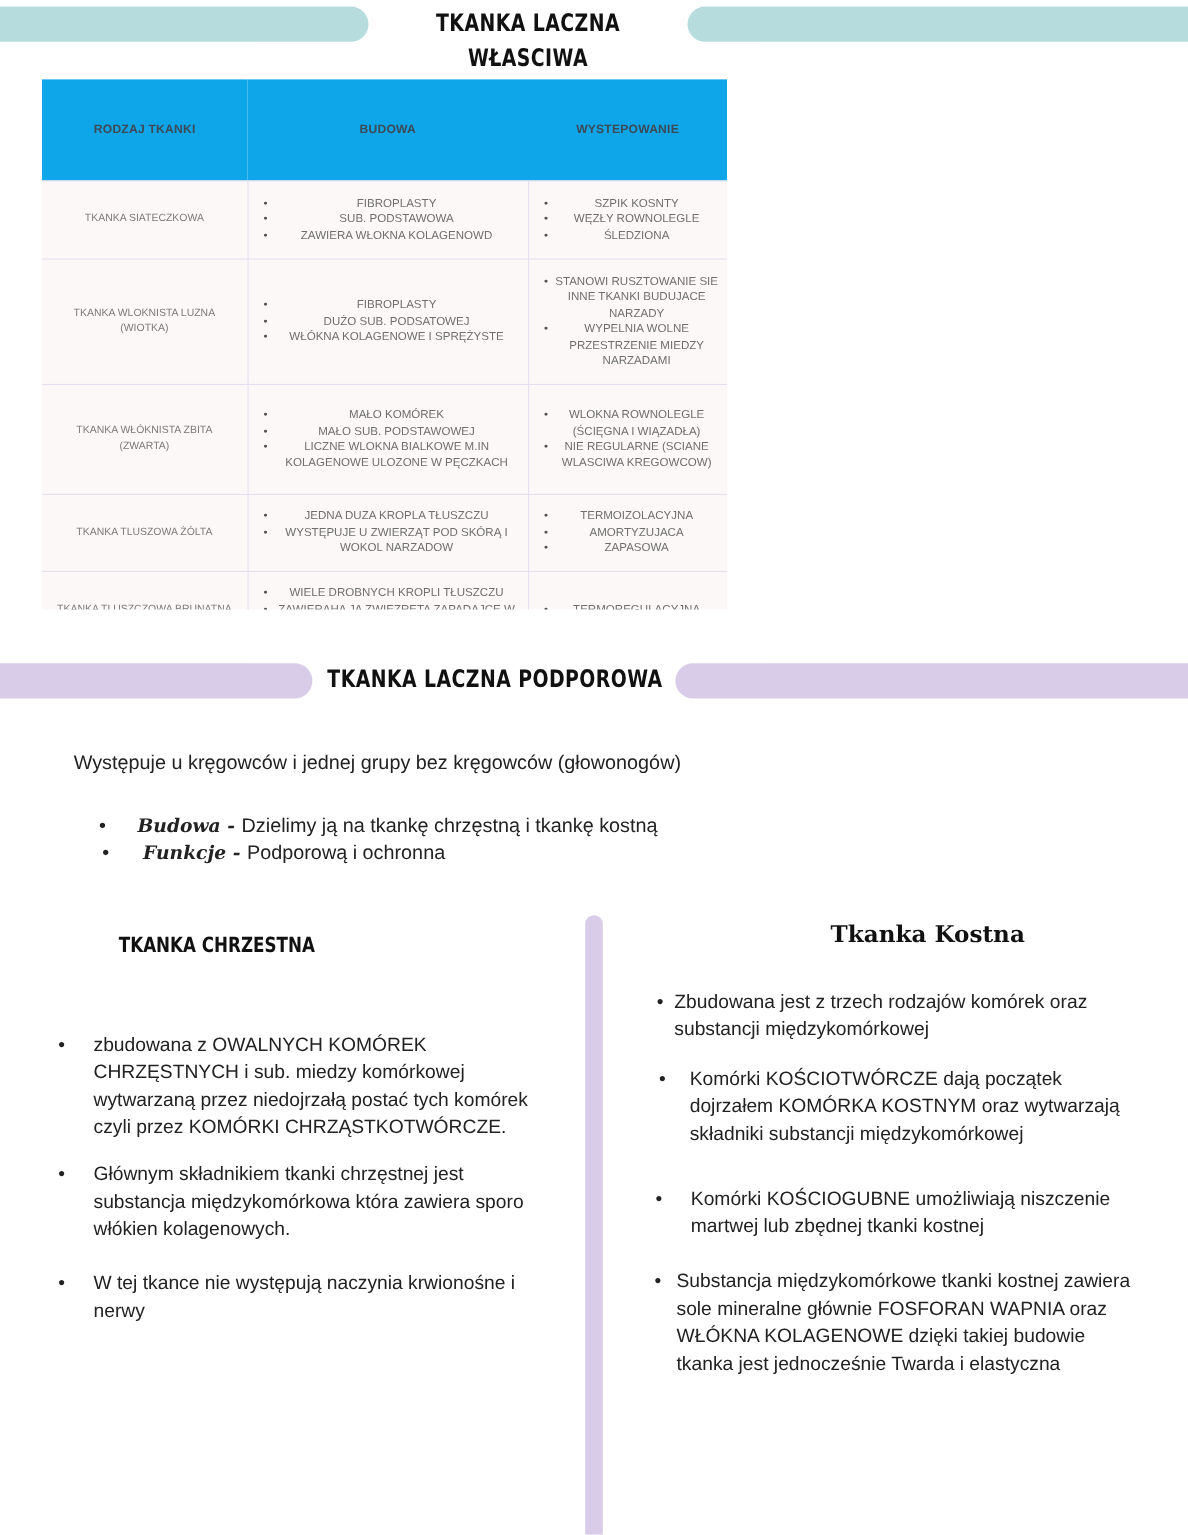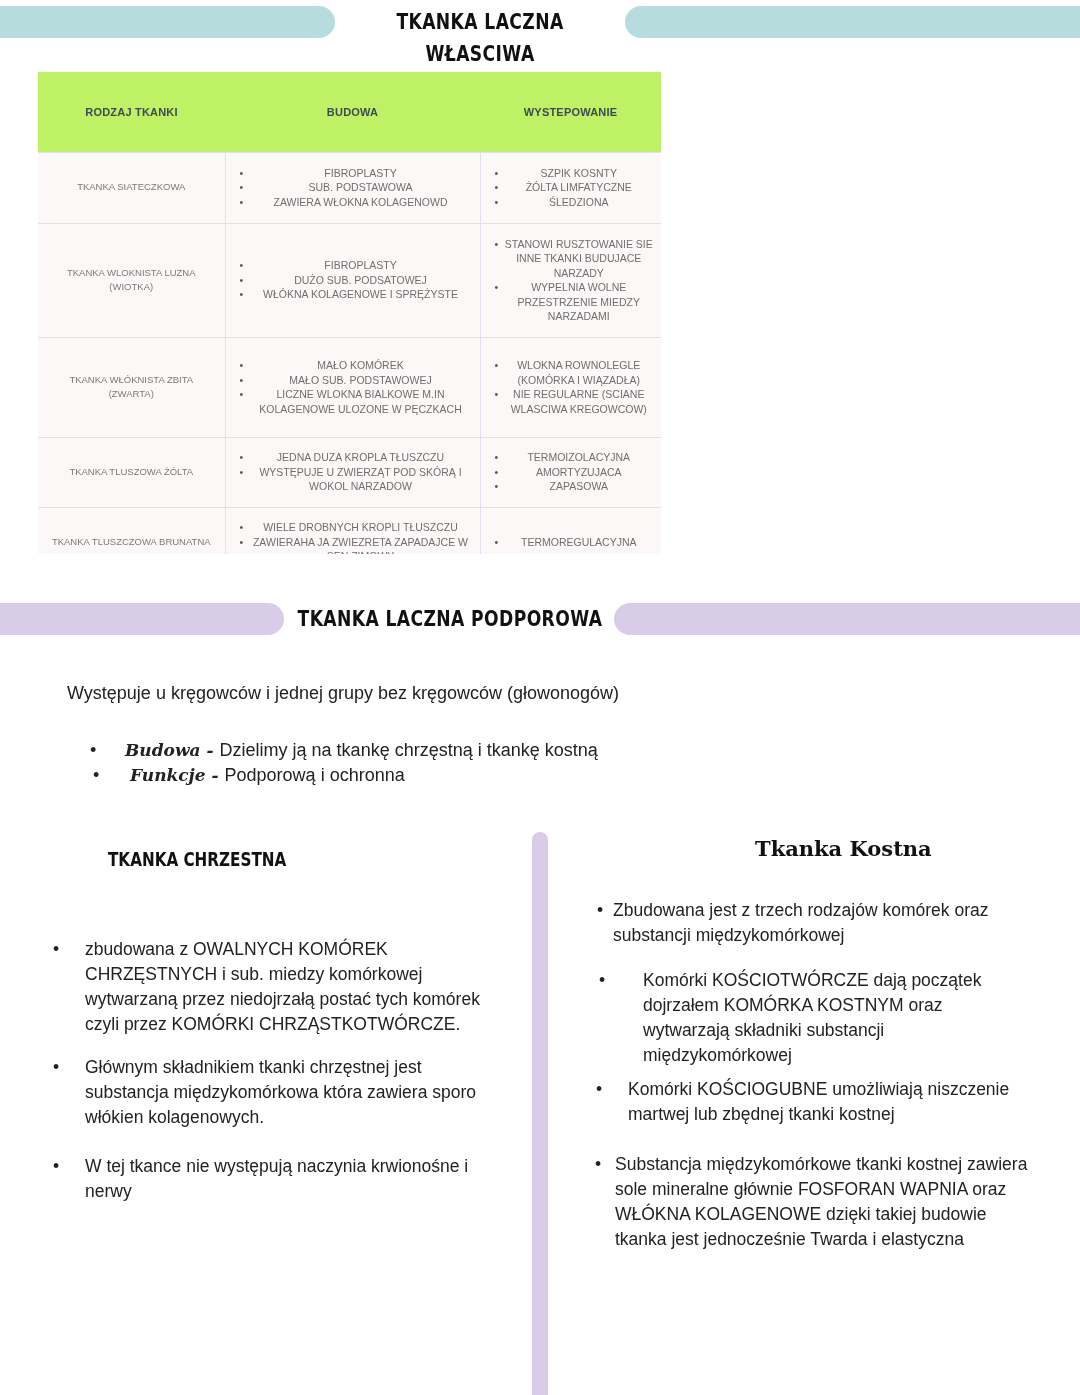--- a/index.html
+++ b/index.html
@@ -23,21 +23,21 @@
 
     #banner2 { top: 603px; }
     #banner2 .bar { background: #d8cce8; }
     #banner2 .bar-left { width: 284px; }
     #banner2 .bar-right { left: 614px; }
     #banner2 .title { left: 250px; width: 400px; }
 
     
     .table-wrap { position: absolute; left: 38px; top: 72px; width: 623px; height: 482px; overflow: hidden; background: #fdf8f8; }
     table { border-collapse: collapse; width: 623px; table-layout: fixed; }
-    th { background: #bef264; color: #3d4a55; font-size: 11px; font-weight: bold; height: 80px; text-align: center; letter-spacing: 0.2px; }
+    th { background: #0ea5e9; color: #3d4a55; font-size: 11px; font-weight: bold; height: 92px; text-align: center; letter-spacing: 0.2px; }
     td { border: 1px solid #e4dff0; font-size: 10.5px; color: #6e6e6e; text-align: center; vertical-align: middle; line-height: 14.5px; padding: 0 8px; margin-left: 37px; }
     tr td:first-child { border-left: none; }
     tr td:last-child { border-right: none; }
     td.kind { font-size: 9.5px; color: #7a7a7a; }
     ul.cell-list { list-style: none; text-align: center; }
     ul.cell-list li { position: relative; padding-left: 16px; }
     ul.cell-list li::before { content: "•"; position: absolute; left: 6px; top: 0; color: #555; }
     .col1 { width: 187px; } .col2 { width: 255px; } .col3 { width: 181px; }
 
     
@@ -88,21 +88,21 @@
         <td>
             <ul class="cell-list">
           <li>FIBROPLASTY</li>
           <li>SUB. PODSTAWOWA</li>
           <li>ZAWIERA WŁOKNA KOLAGENOWD</li>
         </ul>
           </td>
         <td>
             <ul class="cell-list">
           <li>SZPIK KOSNTY</li>
-          <li>ŻÓLTA LIMFATYCZNE</li>
+          <li>WĘZŁY ROWNOLEGLE</li>
           <li>ŚLEDZIONA</li>
         </ul>
           </td>
       </tr>
       <tr style="height:114px">
         <td class="kind">TKANKA WLOKNISTA LUZNA (WIOTKA)</td>
         <td>
             <ul class="cell-list">
           <li>FIBROPLASTY</li>
           <li>DUŻO SUB. PODSATOWEJ</li>
@@ -120,21 +120,21 @@
         <td class="kind">TKANKA WŁÓKNISTA ZBITA (ZWARTA)</td>
         <td>
             <ul class="cell-list">
           <li>MAŁO KOMÓREK</li>
           <li>MAŁO SUB. PODSTAWOWEJ</li>
           <li>LICZNE WLOKNA BIALKOWE M.IN KOLAGENOWE ULOZONE W PĘCZKACH</li>
         </ul>
           </td>
         <td>
             <ul class="cell-list">
-          <li>WLOKNA ROWNOLEGLE (KOMÓRKA I WIĄZADŁA)</li>
+          <li>WLOKNA ROWNOLEGLE (ŚCIĘGNA I WIĄZADŁA)</li>
           <li>NIE REGULARNE (SCIANE WLASCIWA KREGOWCOW)</li>
         </ul>
           </td>
       </tr>
       <tr style="height:70px">
         <td class="kind">TKANKA TLUSZOWA ŻÓLTA</td>
         <td>
             <ul class="cell-list">
           <li>JEDNA DUZA KROPLA TŁUSZCZU</li>
           <li>WYSTĘPUJE U ZWIERZĄT POD SKÓRĄ I WOKOL NARZADOW</li>
@@ -201,21 +201,21 @@
 </div>
 
 <div class="col-title-right">Tkanka Kostna</div>
 
 <div class="bullet" style="left:597px; top:898px; width:430px;">
   <span class="dot">•</span>
   <span class="txt" style="margin-left:16px">Zbudowana jest z trzech rodzajów komórek oraz substancji międzykomórkowej</span>
 </div>
 <div class="bullet" style="left:599px; top:968px; width:420px;">
   <span class="dot">•</span>
-  <span class="txt" style="margin-left:44px">Komórki KOŚCIOTWÓRCZE dają początek dojrzałem KOMÓRKA KOSTNYM oraz wytwarzają składniki substancji międzykomórkowej</span>
+  <span class="txt" style="margin-left:28px">Komórki KOŚCIOTWÓRCZE dają początek dojrzałem KOMÓRKA KOSTNYM oraz wytwarzają składniki substancji międzykomórkowej</span>
 </div>
 <div class="bullet" style="left:596px; top:1077px; width:440px;">
   <span class="dot">•</span>
   <span class="txt" style="margin-left:32px">Komórki KOŚCIOGUBNE umożliwiają niszczenie martwej lub zbędnej tkanki kostnej</span>
 </div>
 <div class="bullet" style="left:595px; top:1152px; width:440px;">
   <span class="dot">•</span>
   <span class="txt" style="margin-left:20px">Substancja międzykomórkowe tkanki kostnej zawiera sole mineralne głównie FOSFORAN WAPNIA oraz WŁÓKNA KOLAGENOWE dzięki takiej budowie tkanka jest jednocześnie Twarda i elastyczna</span>
 </div>
 

